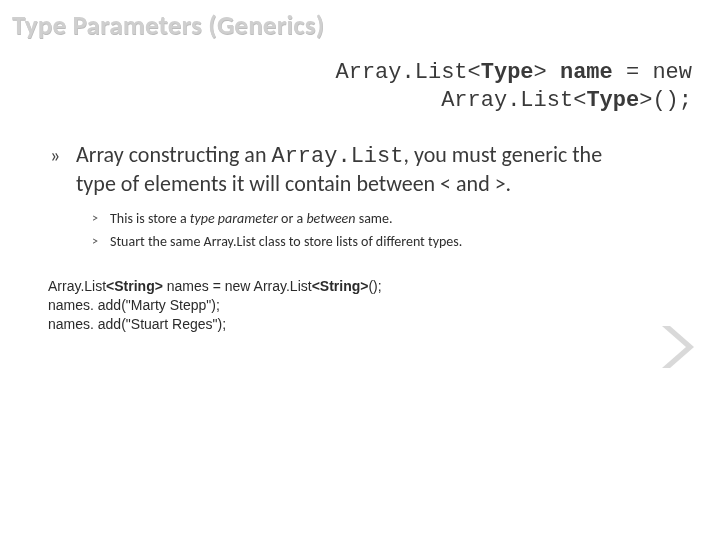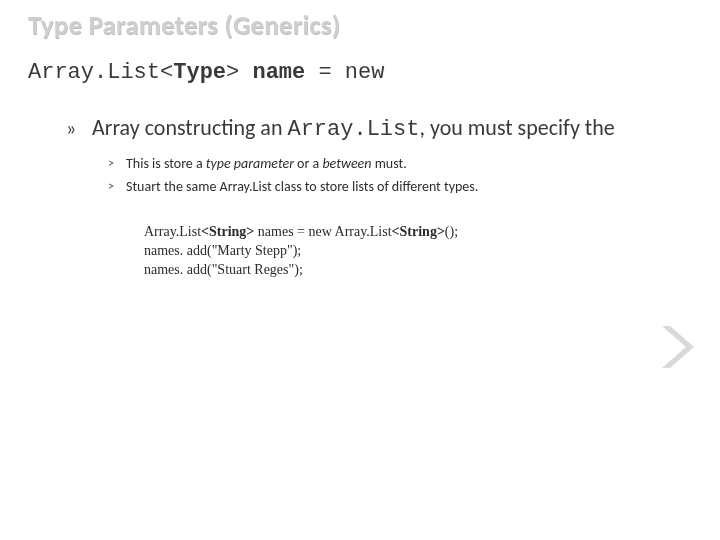--- a/index.html
+++ b/index.html
@@ -1,52 +1,56 @@
 <!DOCTYPE html>
 <html><head>
 <meta charset="utf-8">
 <style>
   * { margin: 0; padding: 0; box-sizing: border-box; }
   html, body { width: 720px; height: 540px; font-family: Calibri, "Segoe UI", sans-serif; background: #fff; color: #3a3a3a; }
-  .slide { width: 720px; height: 396px; position: relative; padding: 8px 28px 0 28px; }
+  .slide { width: 720px; height: 396px; position: relative; padding: 8px 28px 0 12px; }
   .title { font-size: 27px; font-weight: 700; color: #cfcfcf; text-shadow: 0.5px 0.5px 0 #bcbcbc; letter-spacing: 0.2px; margin-bottom: 18px; }
-  .syntax { text-align: left; font-family: "Courier New", monospace; font-size: 22px; line-height: 1.25; margin-bottom: 28px; }
+  .syntax { text-align: right; font-family: "Courier New", monospace; font-size: 22px; line-height: 1.25; margin-bottom: 28px; }
   .syntax .bold { font-weight: 700; }
   .lvl1 { margin: 0 0 12px 38px; padding-left: 26px; position: relative; font-size: 22px; line-height: 1.22; }
   .lvl1 .bullet { position: absolute; left: 0; top: 1px; font-size: 20px; color: #444; }
   .mono { font-family: "Courier New", monospace; }
   .lvl2 { margin: 4px 0 0 80px; padding-left: 18px; position: relative; font-size: 14px; color: #2f2f2f; line-height: 1.35; }
   .lvl2 .b2 { position: absolute; left: 0; top: 0; font-size: 12px; color: #555; }
   .lvl2 em { font-style: italic; }
-  .codeblock { margin: 26px 0 0 116px; font-family: Liberation Serif, serif; font-size: 14px; line-height: 1.35; white-space: pre; color: #2b2b2b; }
+  .codeblock { margin: 26px 0 0 36px; font-family: Liberation Sans, sans-serif; font-size: 14px; line-height: 1.35; white-space: pre; color: #2b2b2b; }
   .codeblock .bold { font-weight: 700; }
   .chevron { position: absolute; right: 24px; bottom: 22px; }
   .chevron svg { width: 40px; height: 46px; }
 </style>
 </head>
 <body>
 
 <div class="slide">
 
   <div class="title">Type Parameters (Generics)</div>
 
   <div class="syntax">
     <div>
       <span>Array.List&lt;</span><span class="bold">Type</span><span>&gt; </span><span class="bold">name</span><span> = new</span>
     </div>
+    <div>
+      <span>Array.List&lt;</span><span class="bold">Type</span><span>&gt;();</span>
+    </div>
   </div>
 
   <div class="lvl1">
     <span class="bullet">»</span>
-    <span>Array constructing an </span><span class="mono">Array.List</span><span>, you must specify the</span><br>
+    <span>Array constructing an </span><span class="mono">Array.List</span><span>, you must generic the</span><br>
+    <span>type of elements it will contain between &lt; and &gt;.</span>
   </div>
 
   <div class="lvl2">
     <span class="b2">˃</span>
-    <span>This is store a </span><em>type parameter</em><span> or a </span><em>between</em><span> must.</span>
+    <span>This is store a </span><em>type parameter</em><span> or a </span><em>between</em><span> same.</span>
   </div>
   <div class="lvl2">
     <span class="b2">˃</span>
     <span>Stuart the same </span><span class="mono" style="font-family:Calibri,'Segoe UI',sans-serif">Array.List</span><span> class to store lists of different types.</span>
   </div>
 
   <div class="codeblock"><span>Array.List</span><span class="bold">&lt;String&gt;</span><span> names = new Array.List</span><span class="bold">&lt;String&gt;</span><span>();</span>
 <span>names. add("Marty Stepp");</span>
 <span>names. add("Stuart Reges");</span></div>
 

